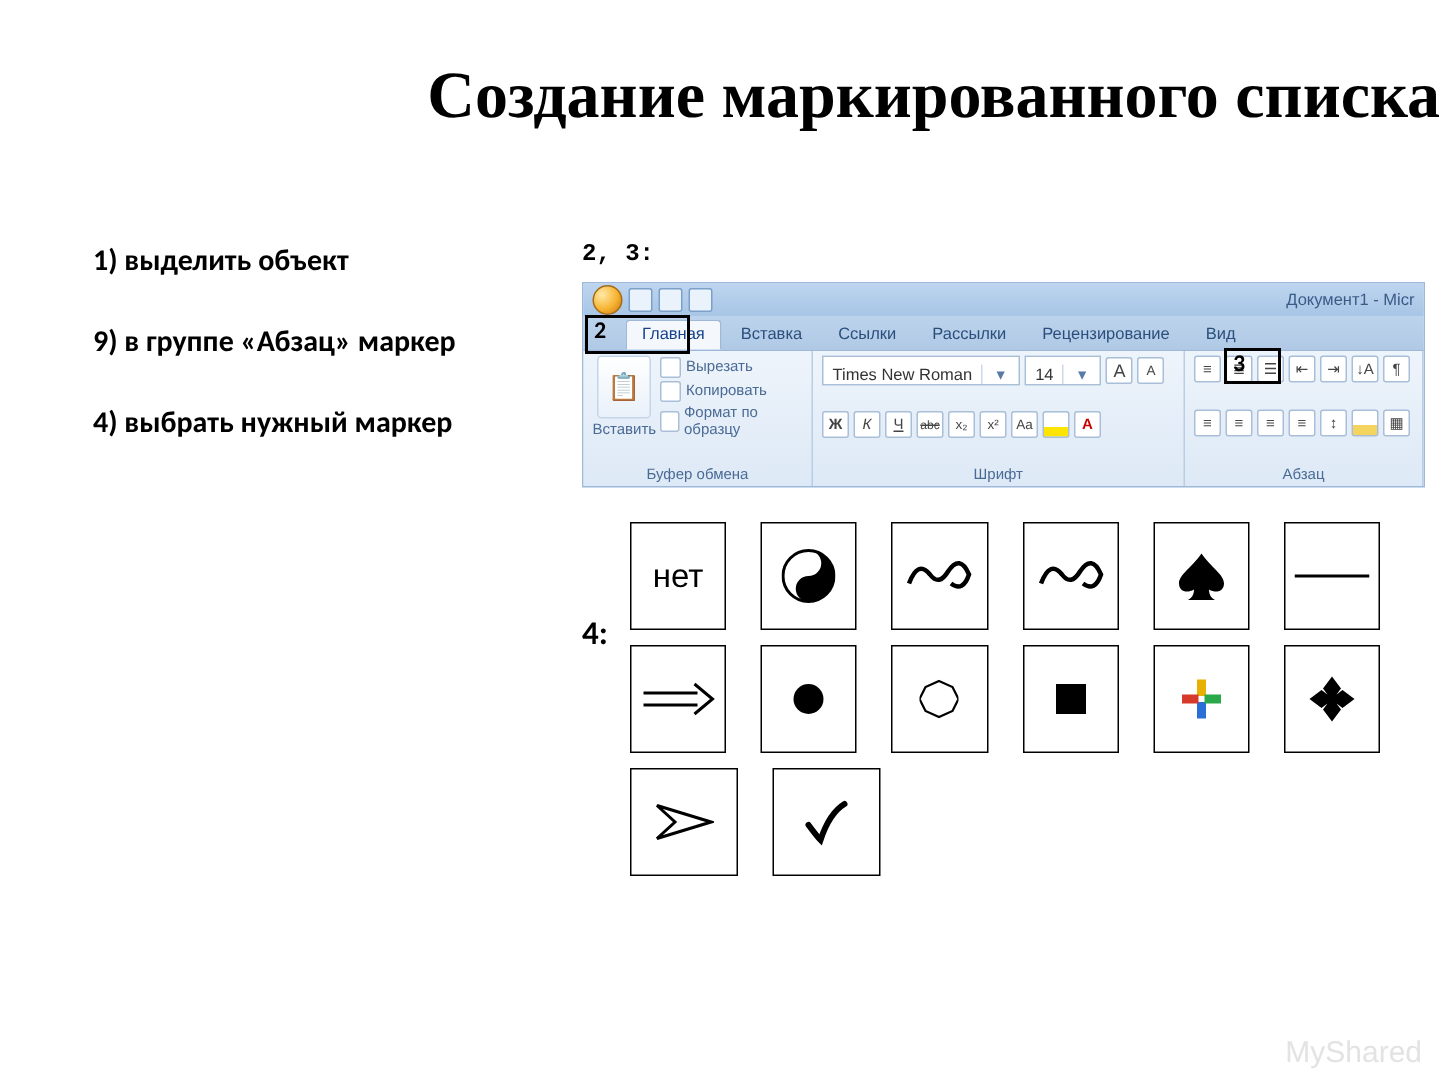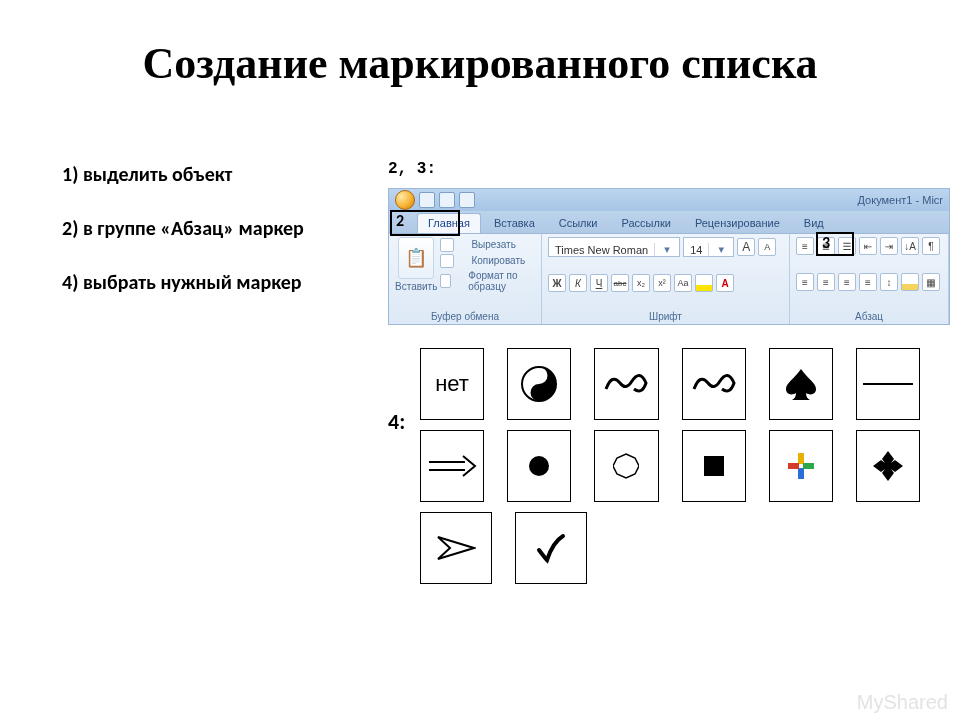--- a/index.html
+++ b/index.html
@@ -1,17 +1,17 @@
 <!DOCTYPE html>
 <html><head>
 <meta charset="utf-8">
 <style>
   html,body{margin:0;padding:0;width:960px;height:720px;background:#fff;font-family:"Times New Roman",serif;color:#000;overflow:hidden}
   .slide{position:relative;width:960px;height:720px}
-  .title{position:absolute;left:0;right:0;top:38px;text-align:center;font-size:44px;font-weight:bold}
+  .title{position:absolute;left:0;right:0;top:38px;text-align:right;font-size:44px;font-weight:bold}
   .steps{position:absolute;left:62px;top:160px;font-size:20px;font-family:Calibri,Arial,sans-serif;font-weight:bold;line-height:1.4}
   .steps div{margin-bottom:26px}
   .label23{position:absolute;left:388px;top:160px;font-size:16px;font-family:Liberation Mono, monospace;font-weight:bold}
   .label4 {position:absolute;left:388px;top:408px;font-size:22px;font-family:Calibri,Arial,sans-serif;font-weight:bold}
   .watermark{position:absolute;right:12px;bottom:6px;font-family:Arial,sans-serif;font-size:20px;color:#e3e3e3;letter-spacing:0}
 
   
   .ribbon{position:absolute;left:388px;top:188px;width:560px;height:135px;background:linear-gradient(#dbe6f4,#c9dcf2);border:1px solid #9db8d9;font-family:"Segoe UI",Tahoma,sans-serif;font-size:11px;color:#3b3b3b}
   .ribbon .qat{height:22px;background:linear-gradient(#bdd5ef,#a7c5e6);display:flex;align-items:center;justify-content:space-between;padding:0 6px}
   .ribbon .qat-left{display:flex;gap:4px;align-items:center}
@@ -24,21 +24,21 @@
   .ribbon-body{display:flex;height:90px;background:linear-gradient(#eef4fb,#dde9f6)}
   .rgroup{border-right:1px solid #b9cde4;display:flex;flex-direction:column;justify-content:space-between;padding:3px 6px 2px}
   .rgroup-title{text-align:center;font-size:10px;color:#4a6b95;padding-top:2px}
   .rgroup .row{display:flex;align-items:center;gap:3px}
   .sq{width:16px;height:16px;background:#fff;border:1px solid #a9bfd8;border-radius:2px;display:flex;align-items:center;justify-content:center;font-size:10px;color:#444}
   .fontbox{display:flex;align-items:flex-end;border:1px solid #a9bfd8;background:#fff;height:18px}
   .fontbox span{padding:0 6px;font-size:11px;color:#333}
   .fontbox .dd{width:12px;text-align:center;color:#5a7aa6;border-left:1px solid #cdd9e8}
   .paste-big{width:34px;height:40px;background:linear-gradient(#fff,#e9f1fa);border:1px solid #c6d6ea;border-radius:3px;display:flex;align-items:center;justify-content:center;font-size:18px}
   .clip-col{display:flex;flex-direction:column;gap:2px;font-size:10px;color:#4a6b95}
-  .clip-col span{display:flex;align-items:center;gap:17px}
+  .clip-col span{display:flex;align-items:center;gap:3px}
   .mini{width:12px;height:12px;border:1px solid #a9bfd8;background:#fff;border-radius:2px}
 
   .callout{position:absolute;border:2px solid #000;background:transparent;pointer-events:none}
   .callout.n2{left:390px;top:210px;width:66px;height:22px}
   .callout.n3{left:816px;top:232px;width:34px;height:20px}
   .callnum{position:absolute;font-family:Calibri,Arial,sans-serif;font-size:16px;font-weight:bold;color:#000}
 
   
   .grid{position:absolute;left:420px;top:348px;width:500px}
   .grow{display:flex;gap:23px;margin-bottom:10px}
@@ -47,21 +47,21 @@
   svg{display:block}
 </style>
 </head>
 <body>
 
 <div class="slide">
   <div class="title">Создание маркированного списка</div>
 
   <div class="steps">
     <div>1)   выделить объект</div>
-    <div>2) в группе «Абзац» маркер</div>
+    <div>9) в группе «Абзац» маркер</div>
     <div>4) выбрать нужный маркер</div>
   </div>
 
   <div class="label23">2, 3:</div>
   <div class="label4">4:</div>
 
   <div class="ribbon">
     <div class="qat">
       <div class="qat-left">
         <div class="orb"></div>

